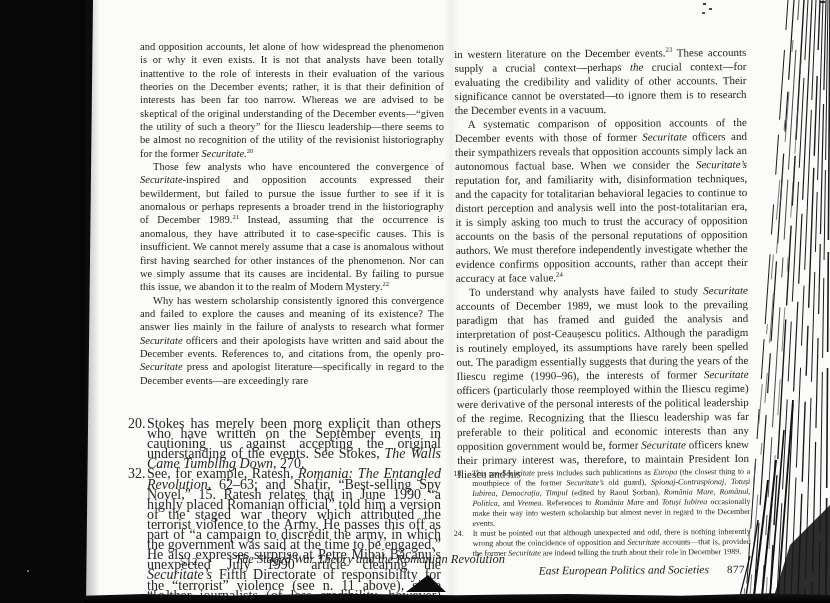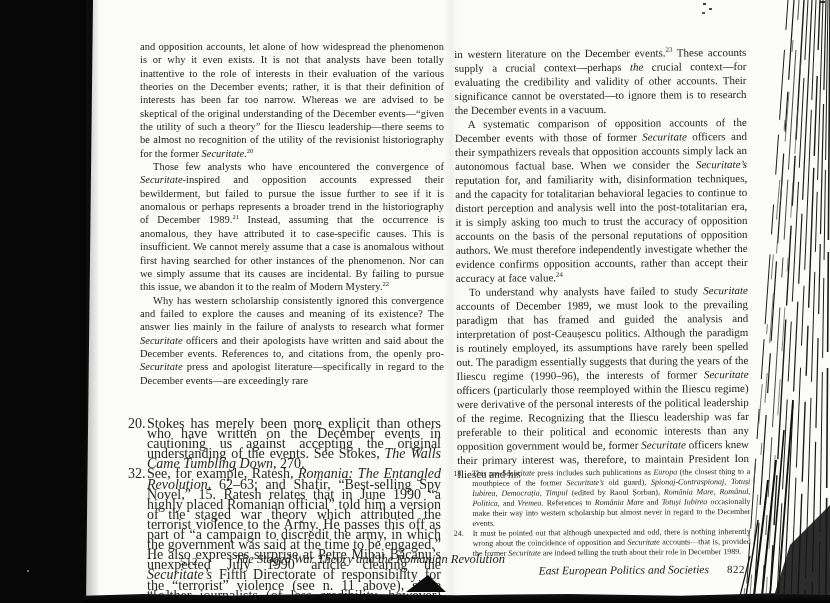--- a/index.html
+++ b/index.html
@@ -75,21 +75,21 @@
   <section>
     <div class="left-body body-col">
       <p><span>and opposition accounts, let alone of how widespread the phenomenon is or why it even exists. It is not that analysts have been totally inattentive to the role of interests in their evaluation of the various theories on the December events; rather, it is that their definition of interests has been far too narrow. Whereas we are advised to be skeptical of the original understanding of the December events—“given the utility of such a theory” for the Iliescu leadership—there seems to be almost no recognition of the utility of the revisionist historiography for the former </span><span class="it">Securitate</span><span>.</span><sup>20</sup></p>
       <p class="indent"><span>Those few analysts who have encountered the convergence of </span><span class="it">Securitate</span><span>-inspired and opposition accounts expressed their bewilderment, but failed to pursue the issue further to see if it is anomalous or perhaps represents a broader trend in the historiography of December 1989.</span><sup>21</sup><span> Instead, assuming that the occurrence is anomalous, they have attributed it to case-specific causes. This is insufficient. We cannot merely assume that a case is anomalous without first having searched for other instances of the phenomenon. Nor can we simply assume that its causes are incidental. By failing to pursue this issue, we abandon it to the realm of Modern Mystery.</span><sup>22</sup></p>
       <p class="indent"><span>Why has western scholarship consistently ignored this convergence and failed to explore the causes and meaning of its existence? The answer lies mainly in the failure of analysts to research what former </span><span class="it">Securitate</span><span> officers and their apologists have written and said about the December events. References to, and citations from, the openly pro-</span><span class="it">Securitate</span><span> press and apologist literature—specifically in regard to the December events—are exceedingly rare</span></p>
     </div>
 
     <div class="footnotes left-fns">
       <div class="footnote">
         <span class="fn-num">20.</span>
-        <span class="fn-text"><span>Stokes has merely been more explicit than others who have written on the December events in cautioning us against accepting the original understanding of the events. See Stokes, </span><span class="it">The Walls Came Tumbling Down</span><span>, 270.</span></span>
+        <span class="fn-text"><span>Stokes has merely been more explicit than others who have written on the September events in cautioning us against accepting the original understanding of the events. See Stokes, </span><span class="it">The Walls Came Tumbling Down</span><span>, 270.</span></span>
       </div>
       <div class="footnote">
         <span class="fn-num">32.</span>
         <span class="fn-text"><span>See, for example, Ratesh, </span><span class="it">Romania: The Entangled Revolution</span><span>, 62–63; and Shafir, “Best-selling Spy Novel,” 15. Ratesh relates that in June 1990 “a highly placed Romanian official” told him a version of the staged war theory which attributed the terrorist violence to the Army. He passes this off as part of “a campaign to discredit the army, in which the government was said at the time to be engaged.” He also expresses surprise at Petre Mihai Băcanu’s unexpected July 1990 article clearing the </span><span class="it">Securitate’s</span><span> Fifth Directorate of responsibility for the “terrorist” violence (see n. 11 above), since “[o]ther journalists (of less credibility, however) investigated the charges brought against other parts of the security forces and found similar exonerating circumstances.”</span></span>
       </div>
       <div class="footnote">
         <span class="fn-num">22.</span>
         <span class="fn-text"><span>See Jowitt’s use of this term in Kenneth Jowitt, “The Leninist Legacy,” in Banac, ed., 209.</span></span>
       </div>
     </div>
@@ -113,21 +113,21 @@
         <span class="fn-text"><span>This pro-</span><span class="it">Securitate</span><span> press includes such publications as </span><span class="it">Europa</span><span> (the closest thing to a mouthpiece of the former </span><span class="it">Securitate’s</span><span> old guard), </span><span class="it">Spionaj-Contraspionaj, Totuși Iubirea, Democrația, Timpul</span><span> (edited by Raoul Șorban), </span><span class="it">România Mare, Românul, Politica,</span><span> and </span><span class="it">Vremea.</span><span> References to </span><span class="it">România Mare</span><span> and </span><span class="it">Totuși Iubirea</span><span> occasionally make their way into western scholarship but almost never in regard to the December events.</span></span>
       </div>
       <div class="footnote">
         <span class="fn-num">24.</span>
         <span class="fn-text"><span>It must be pointed out that although unexpected and odd, there is nothing inherently wrong about the coincidence of opposition and </span><span class="it">Securitate</span><span> accounts—that is, provided the former </span><span class="it">Securitate</span><span> are indeed telling the truth about their role in December 1989.</span></span>
       </div>
     </div>
 
     <div class="footer-right">
       <span class="journal-title">East European Politics and Societies</span>
-      <span class="page-num">822</span>
+      <span class="page-num">877</span>
     </div>
   </section>
 
   <svg class="page-edges" viewBox="0 0 92 596" preserveAspectRatio="none">
     <g stroke="#1c1c1c" fill="none">
       <line x1="50" y1="0" x2="8" y2="596" stroke-width="1" stroke-dasharray="30 20 70 15 40 30"></line>
       <line x1="56" y1="0" x2="16" y2="596" stroke-width="1.2" stroke-dasharray="80 12 40 22 90 18"></line>
       <line x1="61" y1="0" x2="24" y2="596" stroke-width=".8" stroke-dasharray="20 30 120 10 60 18"></line>
       <line x1="66" y1="0" x2="32" y2="596" stroke-width="1.4" stroke-dasharray="140 16 50 20 80 14"></line>
       <line x1="70" y1="0" x2="39" y2="596" stroke-width="1" stroke-dasharray="60 18 90 14 120 20"></line>

